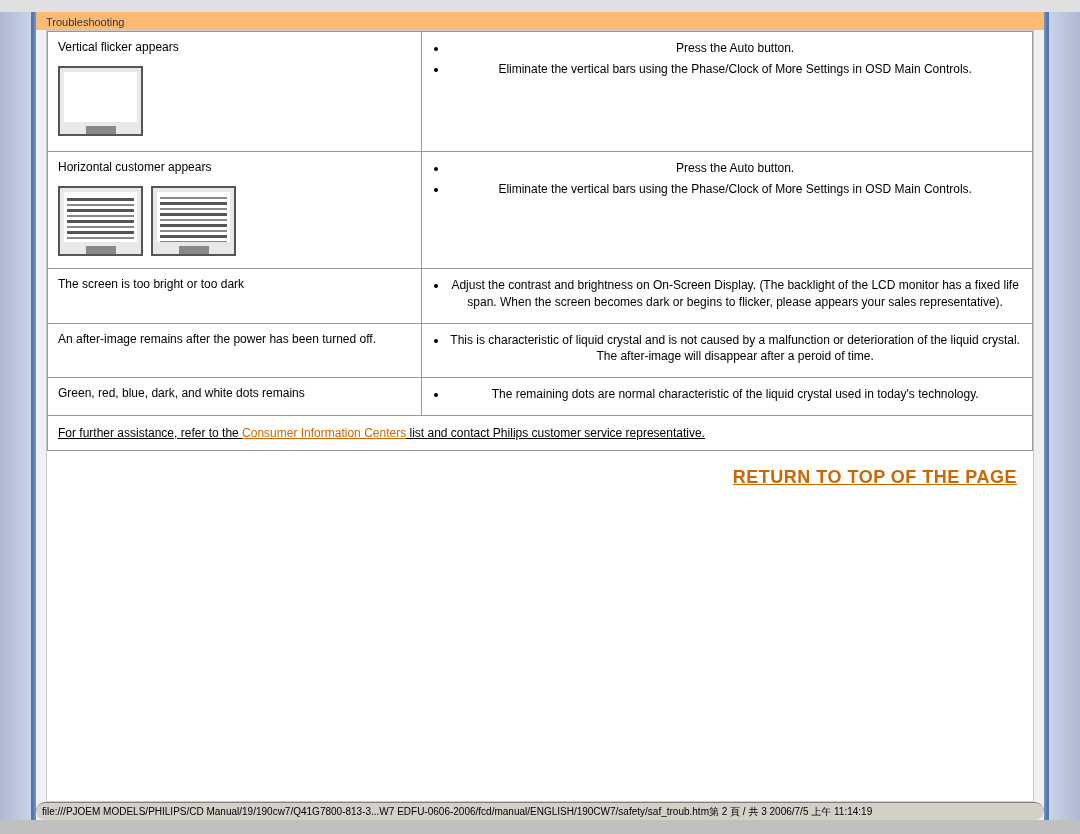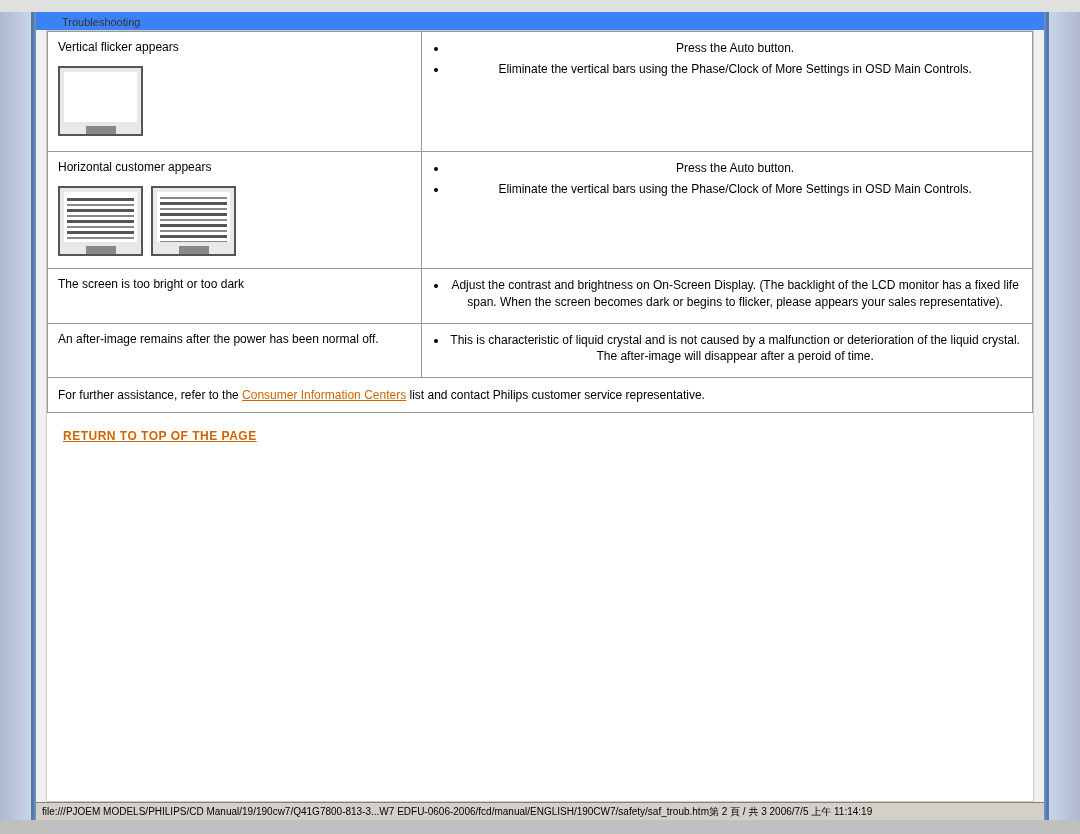--- a/index.html
+++ b/index.html
@@ -54,22 +54,22 @@
 
     .main-content {
       flex: 1;
       background: #f0f0f0;
       display: flex;
       flex-direction: column;
     }
 
     
     .page-header {
-      background: #3b82f6;
-      padding: 4px 26px;
+      background: #fdba74;
+      padding: 4px 10px;
       font-size: 11px;
       color: #333;
       height: 18px;
     }
 
     
     .document-area {
       background: #fff;
       margin: 0 10px 0 10px;
       flex: 1;
@@ -174,47 +174,49 @@
       margin-bottom: 4px;
       list-style-type: disc;
       font-size: 12px;
       line-height: 1.4;
     }
 
     .footer-row td {
       padding: 8px 10px;
       font-size: 12px;
       line-height: 1.5;
+      text-decoration: underline;
     }
 
     .link-text {
       color: #cc6600;
       text-decoration: underline;
     }
 
     .return-link {
-      text-align: left;
+      text-align: right;
       padding: 16px;
       color: #cc6600;
-      font-size: 12px;
+      font-size: 18px;
       font-weight: bold;
       text-transform: uppercase;
       letter-spacing: 0.5px;
     }
 
     
     .status-bar {
       background: #d4d0c8;
       height: 18px;
       font-size: 10px;
       padding: 2px 6px;
       color: #000;
       border-top: 1px solid #808080;
       white-space: nowrap;
       overflow: hidden;
+      border-radius: 9px;
     }
 
     .images-row {
       display: flex;
       align-items: flex-start;
       gap: 4px;
     }
 
     
     .vert-flicker-screen {
@@ -340,29 +342,39 @@
           <td class="right-col">
             <ul class="bullet-list">
               <li>Adjust the contrast and brightness on On-Screen Display. (The backlight of the LCD monitor has a fixed life span. When the screen becomes dark or begins to flicker, please appears your sales representative).</li>
             </ul>
           </td>
         </tr>
 
 
         <tr>
           <td class="left-col">
-            <span>An after-image remains after the power has been normal off.</span>
+            <span>An after-image remains after the power has been turned off.</span>
           </td>
           <td class="right-col">
             <ul class="bullet-list">
               <li>This is characteristic of liquid crystal and is not caused by a malfunction or deterioration of the liquid crystal. The after-image will disappear after a peroid of time.</li>
             </ul>
           </td>
         </tr>
 
+        <tr>
+          <td class="left-col">
+            <span>Green, red, blue, dark, and white dots remains</span>
+          </td>
+          <td class="right-col">
+            <ul class="bullet-list">
+              <li>The remaining dots are normal characteristic of the liquid crystal used in today's technology.</li>
+            </ul>
+          </td>
+        </tr>
 
         <tr class="footer-row">
           <td colspan="2">
             <span>For further assistance, refer to the </span><a class="link-text">Consumer Information Centers</a><span> list and contact Philips customer service representative.</span>
           </td>
         </tr>
 
       </tbody>
         </table>
 

